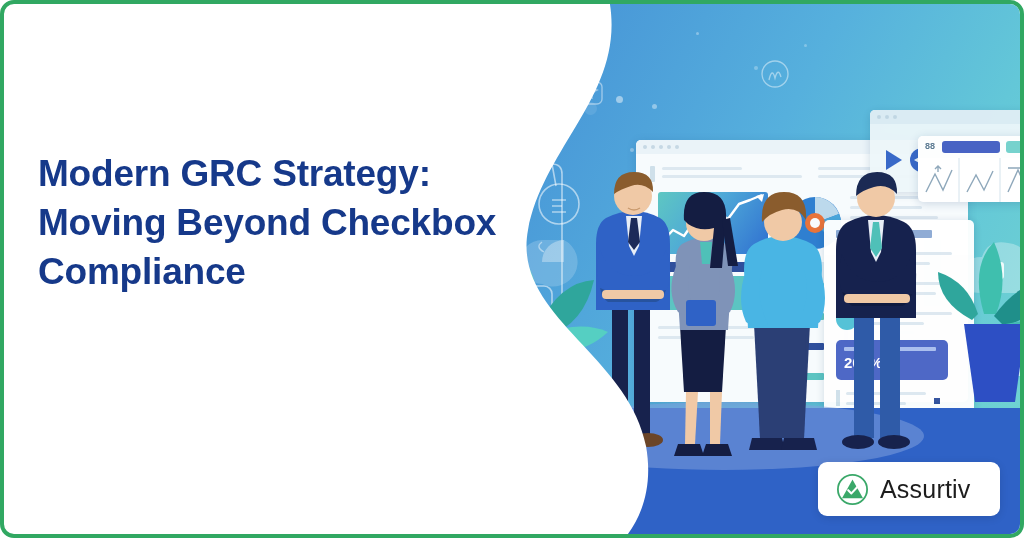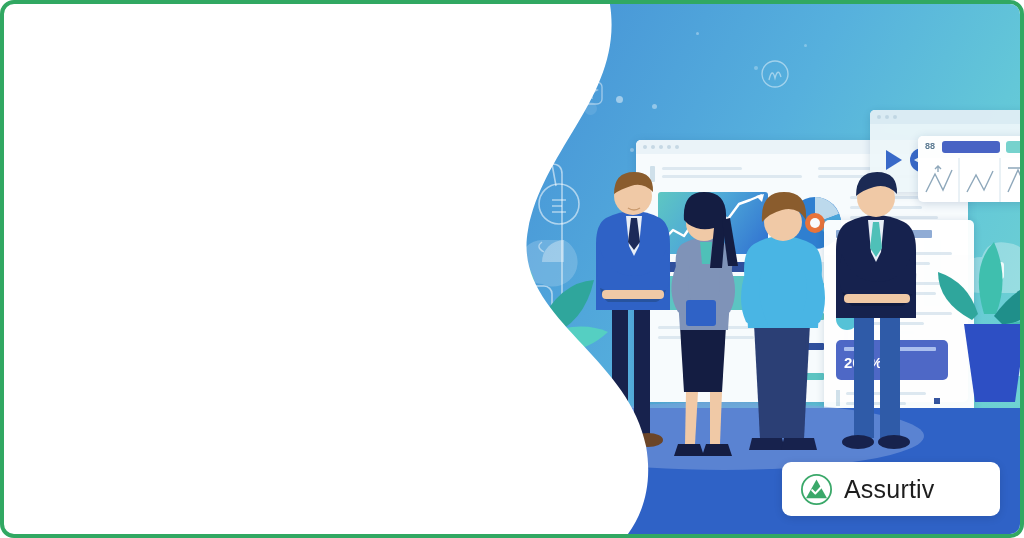--- a/index.html
+++ b/index.html
@@ -46,21 +46,21 @@
   
   .headline{
     position:absolute;left:34px;top:146px;width:540px;
     color:#16398a;font-size:37px;line-height:1.32;font-weight:700;
     letter-spacing:-.2px;
   }
 
   
   .logo{
     position:absolute;right:20px;bottom:18px;
-    width:218px;height:54px;background:#ffffff;border-radius:9px;
+    width:182px;height:54px;background:#ffffff;border-radius:9px;
     display:flex;align-items:center;gap:11px;padding-left:18px;
     box-sizing:border-box;
     box-shadow:0 2px 8px rgba(0,0,0,.12);
   }
   .logo-text{color:#1d1d1d;font-size:25px;font-weight:400;letter-spacing:.2px;}
 </style>
 </head>
 <body>
 
 <div class="banner">
@@ -354,20 +354,23 @@
         <path d="M432 192 q0 -24 21 -24 q21 0 20 22 q-10 -11 -23 -7 q-11 3 -18 9z" fill="#1b2a54"></path>
       </g>
     </svg>
 
     <svg class="blob" viewBox="0 0 330 560" preserveAspectRatio="none">
       <path d="M0 0 H214 C236 96 150 150 134 236 C118 322 234 360 252 452 C262 508 236 544 214 560 H0 Z" fill="#ffffff"></path>
     </svg>
   </div>
 
   <div class="headline">
+    <div>Modern GRC Strategy:</div>
+    <div>Moving Beyond Checkbox</div>
+    <div>Compliance</div>
   </div>
 
   <div class="logo">
     <svg width="33" height="33" viewBox="0 0 33 33">
       <circle cx="16.5" cy="16.5" r="14.6" fill="none" stroke="#3aa869" stroke-width="1.8"></circle>
       <path d="M16.5 6.6 L27 25.2 H6 Z" fill="#3aa869"></path>
       <path d="M12.2 17.2 l3.2 3.2 l6.2 -6.6" fill="none" stroke="#ffffff" stroke-width="2.1" stroke-linecap="round" stroke-linejoin="round"></path>
     </svg>
     <span class="logo-text">Assurtiv</span>
   </div>

